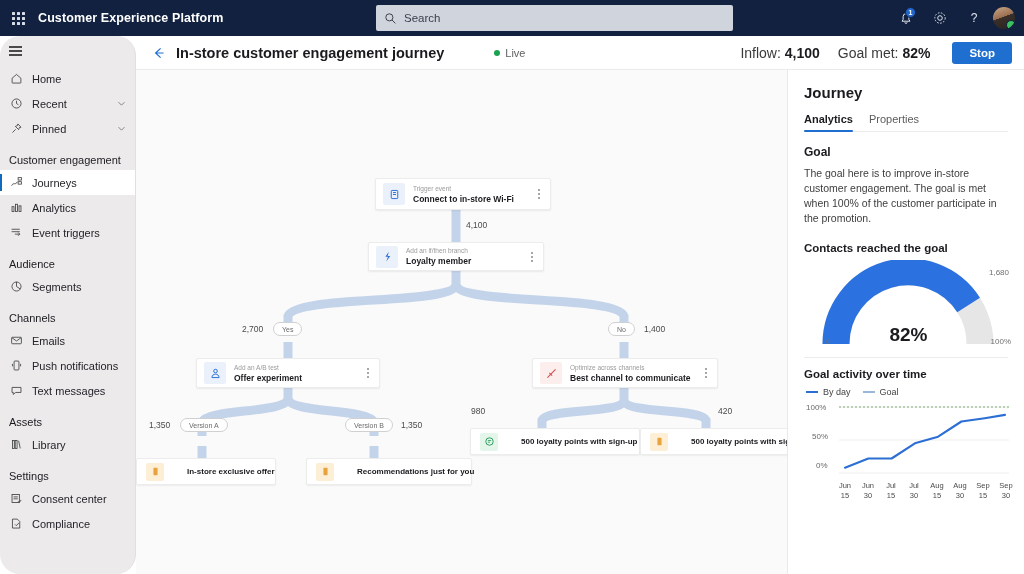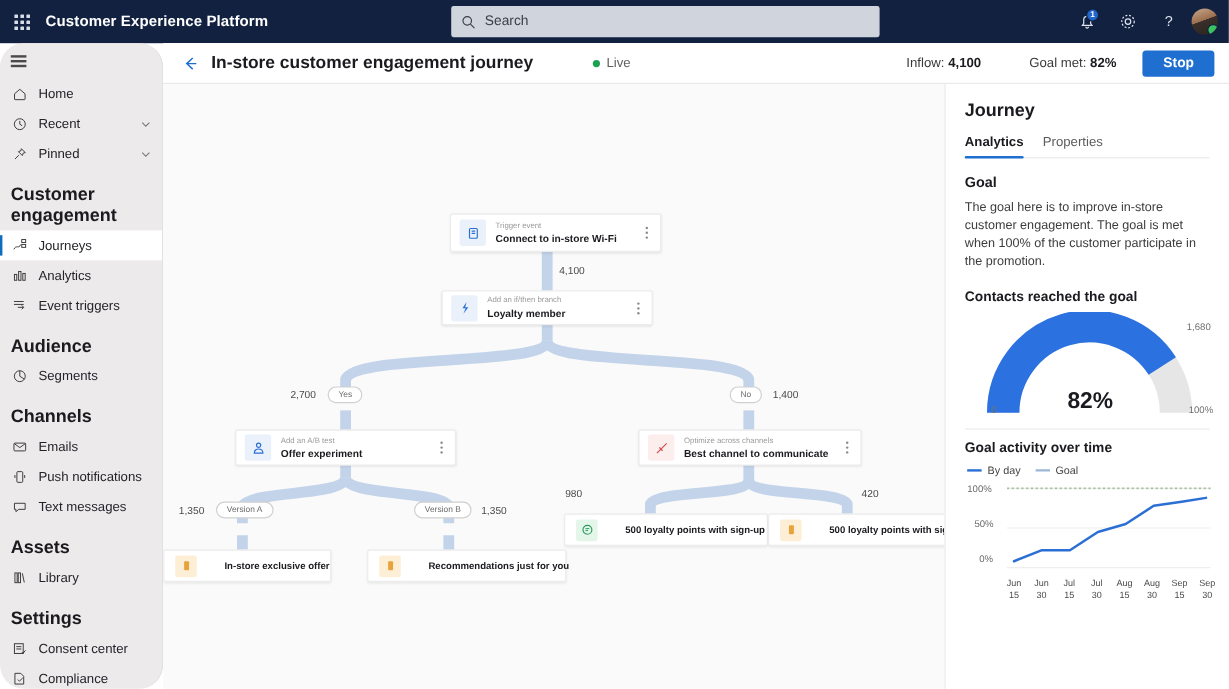--- a/index.html
+++ b/index.html
@@ -73,38 +73,38 @@
     position: relative; font-size: 11px; color: #24232a;
   }
   .nav-item.active { background: #ffffff; }
   .nav-item.active::before {
     content: ""; position: absolute; left: 0; top: 4px; bottom: 4px; width: 2px; background: #0f6cbd;
   }
   .nav-ico { width: 15px; height: 15px; margin-right: 8px; flex: none; display:flex; align-items:center; justify-content:center; }
   .nav-label { white-space: nowrap; }
   .chev { margin-left: auto; margin-right: 9px; width: 9px; height: 9px; opacity: .75; }
   .nav-group {
-    font-size: 15px; font-weight: 700; color: #1b1a1f;
+    font-size: 11px; font-weight: 400; color: #1b1a1f;
     padding: 13px 0 4px 9px;
   }
 
   
   .content { position: absolute; top: 36px; left: 136px; width: 888px; height: 422px; background: #fafafa; }
   .cmdbar {
     position: absolute; top: 0; left: 0; width: 888px; height: 34px;
     background: #ffffff; border-bottom: 1px solid #ebeaea;
     display: flex; align-items: center; padding: 0 12px;
   }
   .back-btn { width: 22px; height: 22px; display:flex; align-items:center; justify-content:center; cursor: pointer; margin-right: 6px; }
   .page-title { font-size: 14.5px; font-weight: 600; color: #1b1a1f; }
   .live-wrap { display: flex; align-items: center; margin-left: 13px; gap: 5px; padding-left: 37px; }
   .live-dot { width: 6px; height: 6px; border-radius: 50%; background: #1aa251; }
   .live-text { font-size: 11px; color: #616161; }
   .cmd-right { margin-left: auto; display: flex; align-items: center; gap: 18px; }
-  .stat { font-size: 11px; color: #3b3a3a; margin-left: 22px; }
+  .stat { font-size: 14px; color: #3b3a3a; }
   .stat b { font-weight: 700; color: #1b1a1f; }
   .stop-btn {
     background: #1f6fd0; color: #fff; border: none; border-radius: 3px;
     font-size: 11.5px; font-weight: 600; padding: 5px 17px; cursor: pointer;
     font-family: "Liberation Sans", sans-serif; margin-left: 4px;
   }
 
   
   .canvas {
     position: absolute; top: 34px; left: 0; width: 651px; height: 504px;

